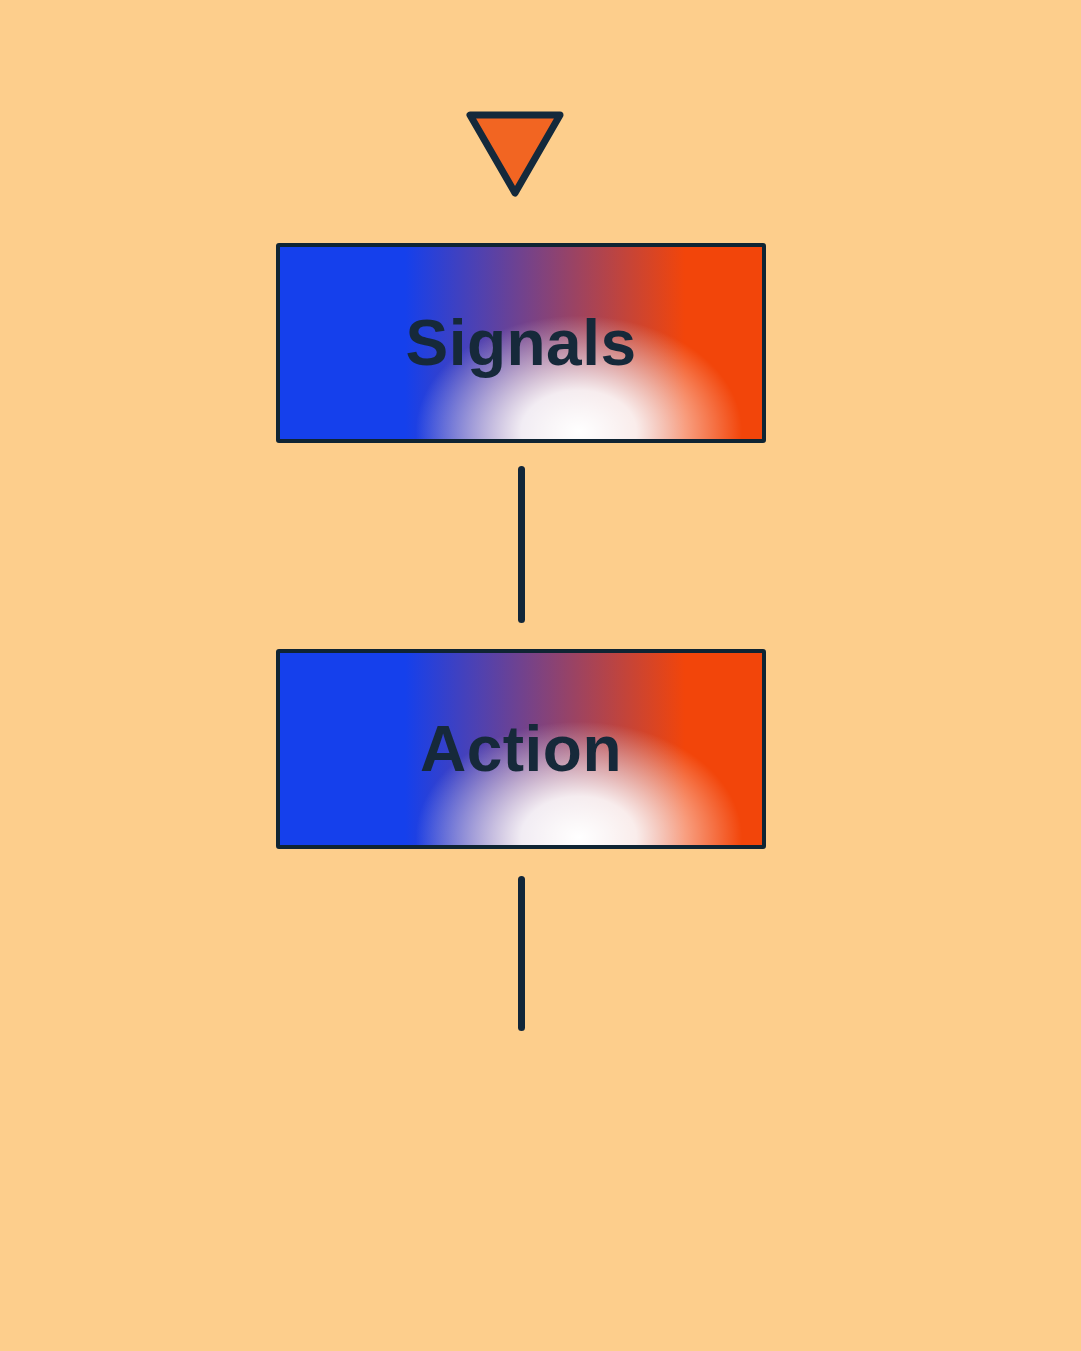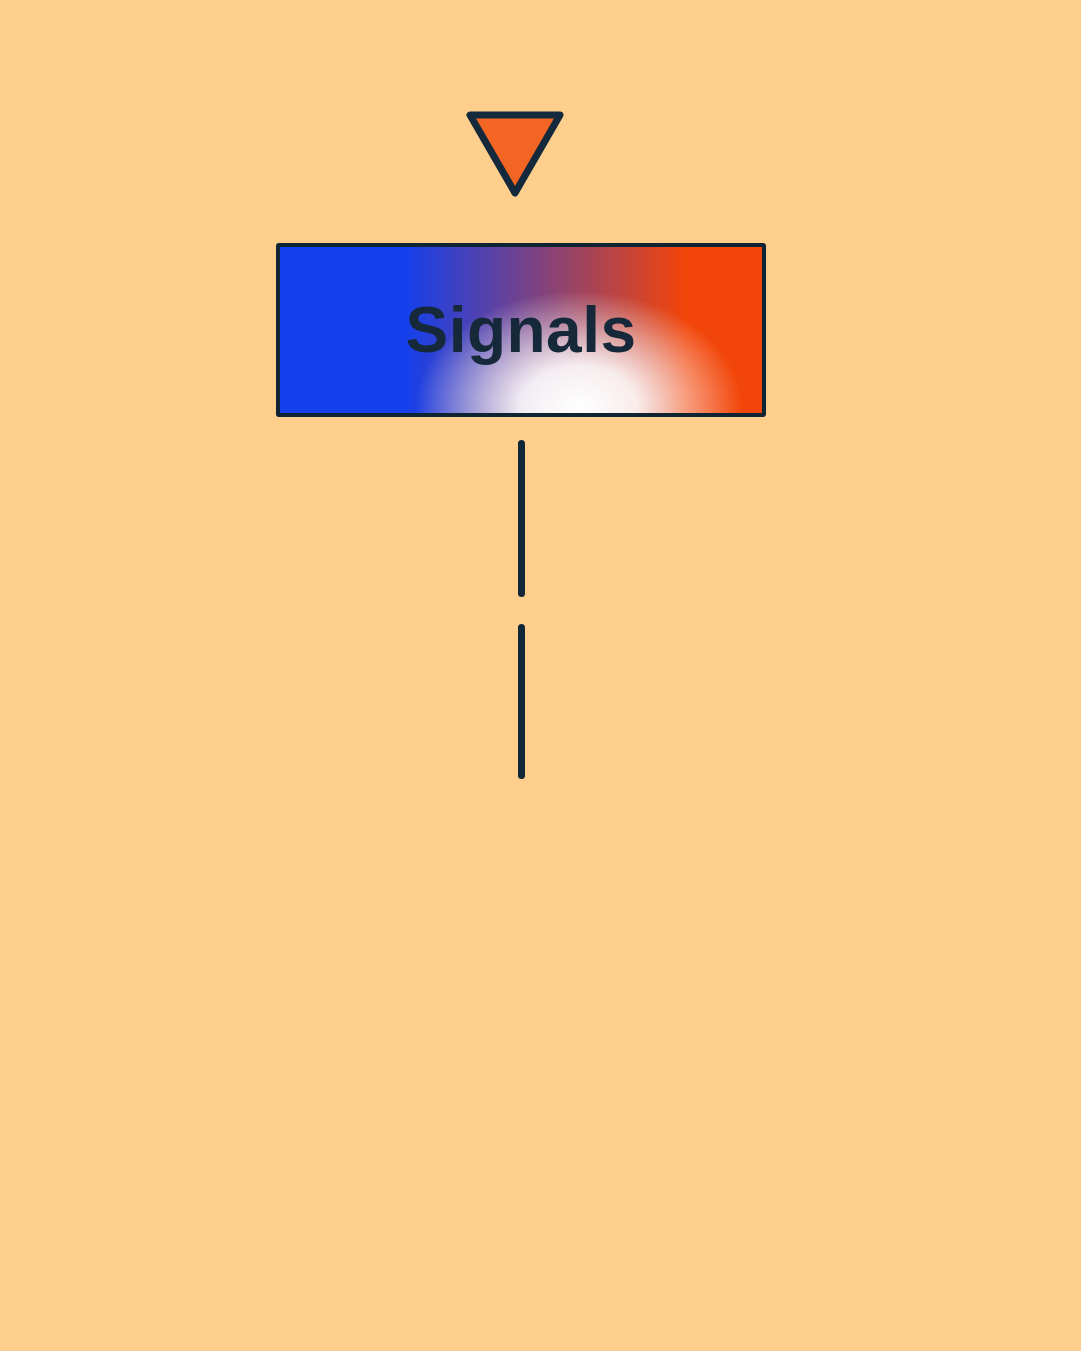--- a/index.html
+++ b/index.html
@@ -36,21 +36,21 @@
     flex: 0 0 auto;
   }
   .start-triangle path {
     fill: var(--triangle-fill, #F26522);
     stroke: var(--triangle-stroke, #14293B);
     stroke-width: 7;
     stroke-linejoin: round;
   }
   .node {
     width: 100%;
-    height: 174px;
+    height: 200px;
     box-sizing: border-box;
     border: 4px solid var(--node-border, #0F2433);
     border-radius: 3px;
     display: flex;
     align-items: center;
     justify-content: center;
     background-image:
       radial-gradient(ellipse 240px 170px at 62% 96%,
         rgba(255,255,255,1) 0%,
         rgba(255,255,255,0.9) 24%,
@@ -89,18 +89,21 @@
     <svg class="start-triangle" viewBox="0 0 106 88" xmlns="http://www.w3.org/2000/svg" aria-hidden="true">
       <path d="M 8 5 L 98 5 L 53 83 Z"></path>
     </svg>
 
     <div class="node node-1">
       <span class="node-label">Signals</span>
     </div>
 
     <div class="connector connector-1"></div>
 
+    <div class="node node-2">
+      <span class="node-label">Action</span>
+    </div>
 
     <div class="connector connector-2"></div>
 
 
   </div>
 </div>
 
 </body></html>

